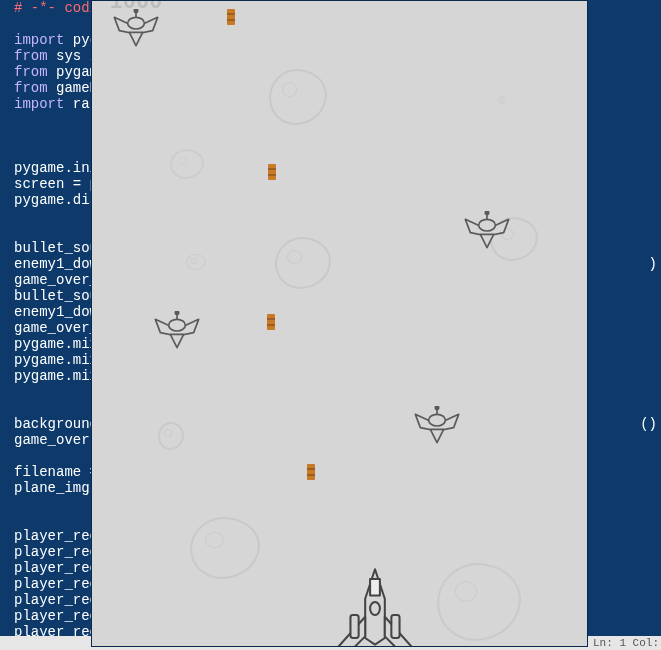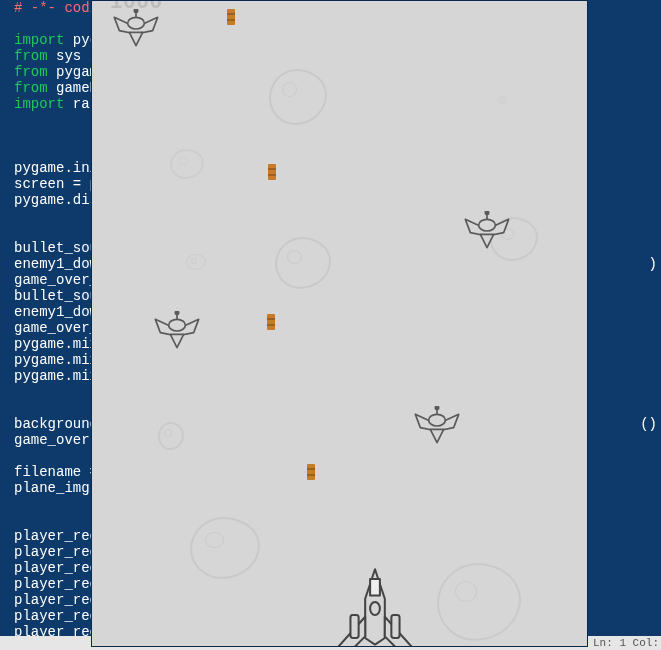--- a/index.html
+++ b/index.html
@@ -1,19 +1,19 @@
 <!DOCTYPE html>
 <html><head>
 <meta charset="utf-8">
 <style>
 *{margin:0;padding:0;box-sizing:border-box}
 body{background:#0d3a6b;width:661px;height:650px;overflow:hidden;font-family:"Courier New",monospace;font-size:14px;line-height:16px;position:relative}
 .code-layer{position:absolute;left:0;top:0;width:661px;height:635px;color:#fff;padding:0 0 0 14px;white-space:pre}
 .code-line{height:16px}
-.kw-from,.kw-import{color:#22c55e}
+.kw-from,.kw-import{color:#c4b5fd}
 .comment{color:#ff6a6a}
 .status-bar{position:absolute;left:0;bottom:0;width:661px;height:14px;background:#e6e6e6;color:#555;font-size:11px;text-align:right;padding-right:2px;line-height:14px;overflow:hidden}
 .game-window{position:absolute;left:91px;top:0;width:497px;height:647px;background:#d6d6d6;border:1px solid #0a2a4d;overflow:hidden}
 .score{position:absolute;left:18px;top:-8px;font-size:22px;font-weight:bold;color:#bdbdbd;font-family:Arial,sans-serif;letter-spacing:1px}
 .enemy{position:absolute;width:50px;height:40px}
 .enemy svg{width:50px;height:40px}
 .bullet{position:absolute;width:8px;height:16px;background:#c97a28;border-radius:1px}
 .bullet::before,.bullet::after{content:"";position:absolute;left:0;right:0;height:2px;background:rgba(0,0,0,.22)}
 .bullet::before{top:4px}
 .bullet::after{top:10px}

